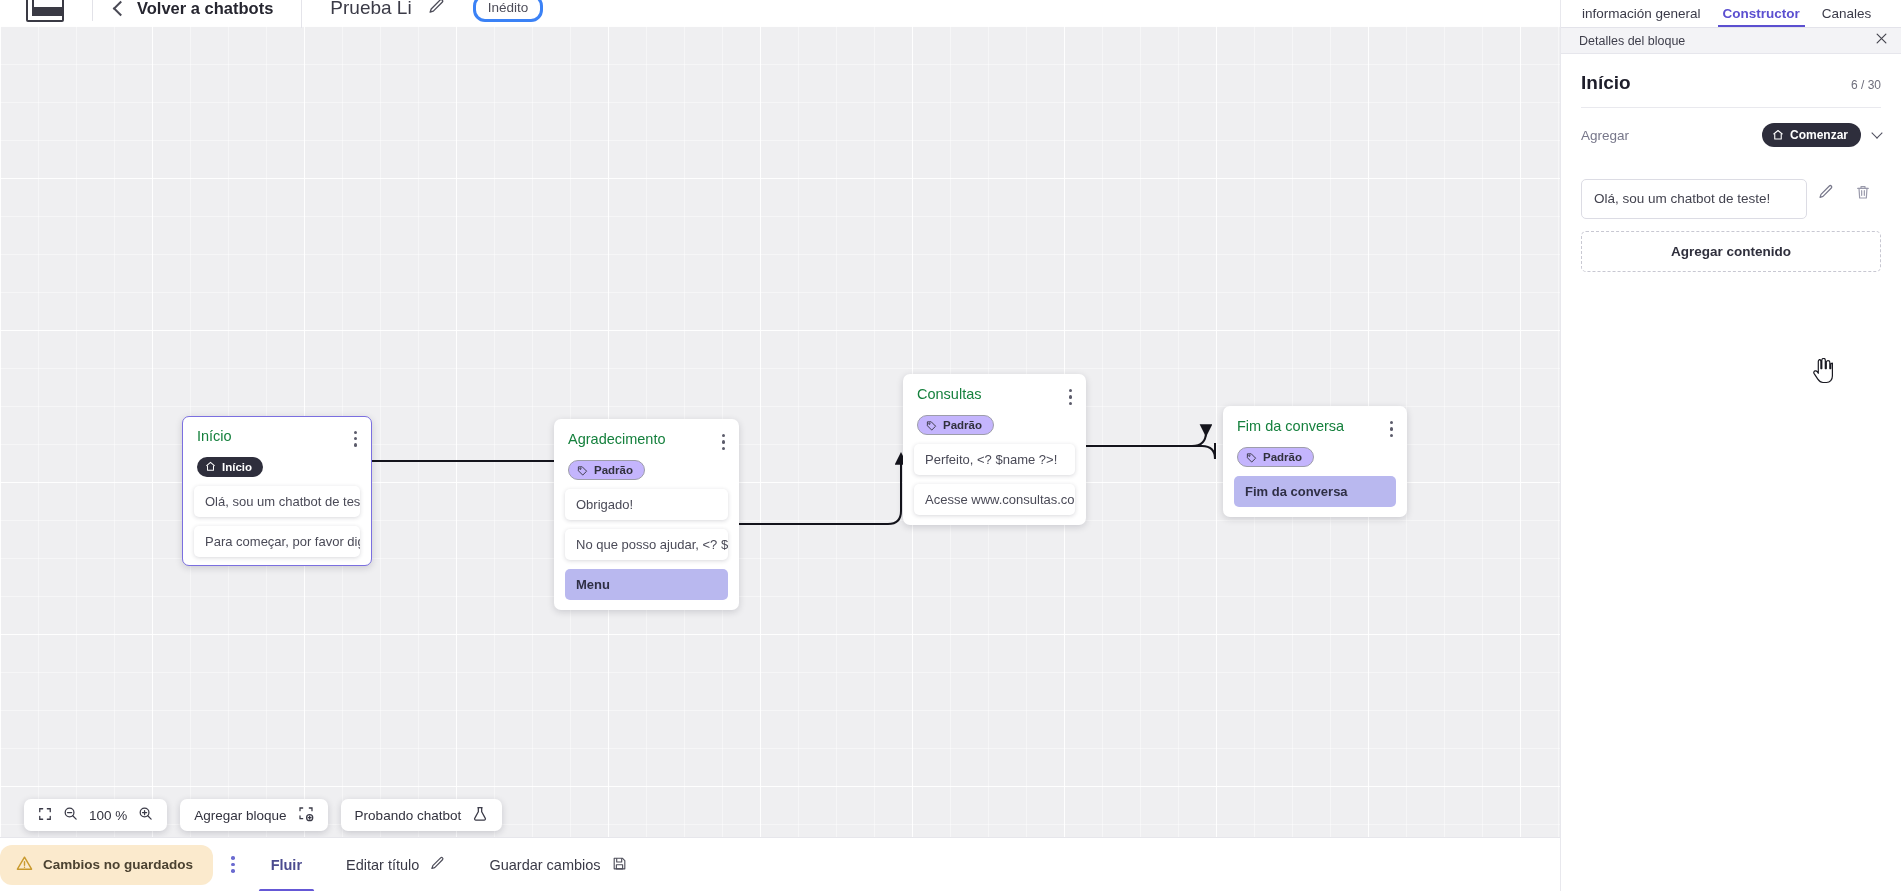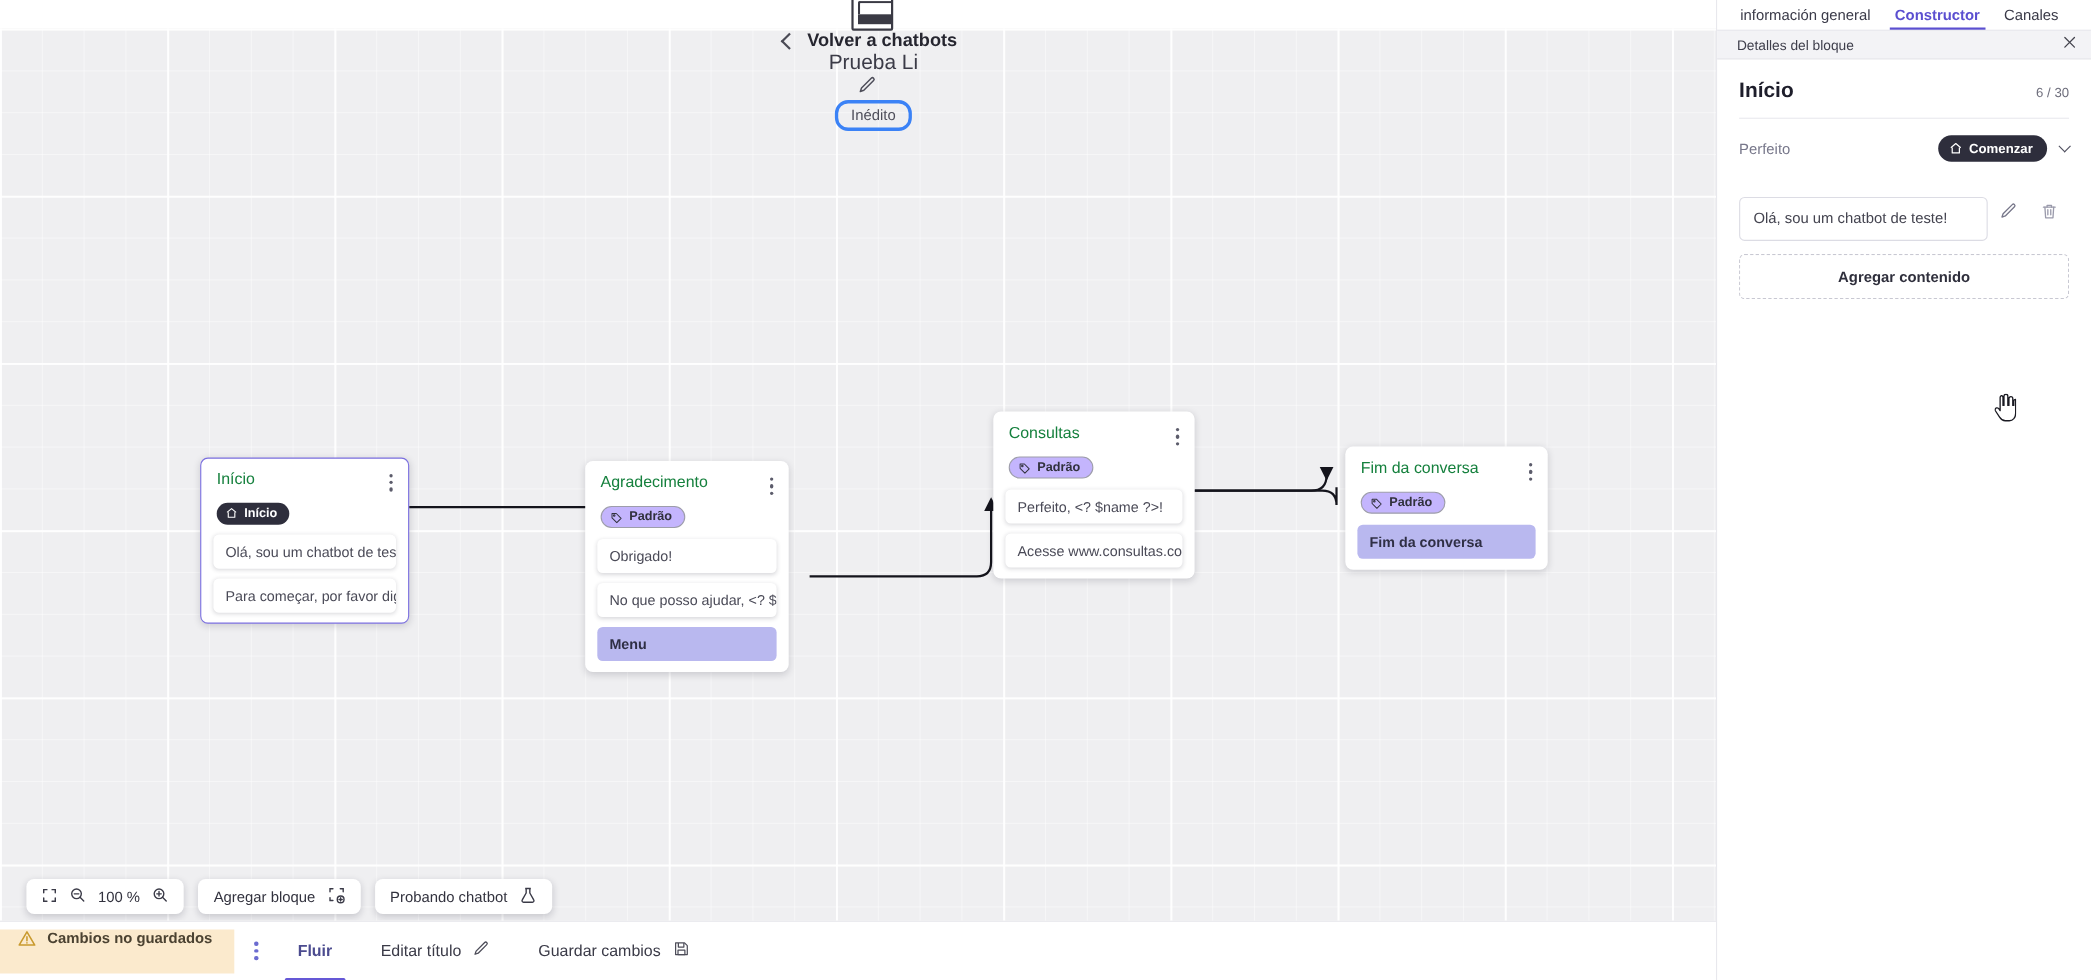--- a/index.html
+++ b/index.html
@@ -10,21 +10,20 @@
     overflow: hidden;
   }
 
   
   #topbar {
     position: absolute; top: 0; left: 0;
     width: 1560px; height: 16px;
     background: #ffffff;
     display: flex; align-items: center;
     z-index: 30;
-    flex-direction: column;
   }
   #logo-box {
     margin-left: 26px;
     width: 38px; height: 34px;
     border: 2px solid #3a3a44;
     border-radius: 2px;
     position: relative;
     overflow: hidden;
     flex: none;
     margin-top: -6px;
@@ -184,24 +183,25 @@
     position: absolute; left: 0; bottom: 0;
     width: 1560px; height: 54px;
     background: #ffffff;
     border-top: 1px solid #e6e6eb;
     display: flex; align-items: center;
     z-index: 25;
   }
   #unsaved {
     height: 40px;
     background: #fbeacd;
-    display: flex; align-items: flex-start; gap: 10px;
+    display: flex; align-items: center; gap: 10px;
     padding: 0 20px 0 16px;
     font-size: 13.5px; font-weight: 700; color: #4b4231;
     white-space: nowrap;
+    border-radius: 12px;
   }
   .bb-item {
     display: flex; align-items: center; gap: 11px;
     font-size: 14.5px; color: #3a3a47;
     padding: 0 22px; height: 54px;
     cursor: pointer; white-space: nowrap;
     position: relative;
   }
   .bb-item.active { color: #4b4b8f; font-weight: 700; }
   .bb-item.active::after {
@@ -374,21 +374,21 @@
       <svg width="11" height="11" viewBox="0 0 24 24" fill="none" stroke="#fff" stroke-width="2.2" stroke-linejoin="round">
           <path d="M3 10.5 12 3l9 7.5"></path>
           <path d="M5.5 10v10h13V10"></path>
         </svg>
       <span>Início</span>
     </span>
     <div class="msg">Olá, sou um chatbot de teste!</div>
     <div class="msg">Para começar, por favor digite o ...</div>
   </div>
 
-  <div class="node" style="left:532px; top:393px; width:185px;">
+  <div class="node" style="left:554px; top:393px; width:185px;">
     <div class="node-head">
       <span class="node-title">Agradecimento</span>
       <span class="kebab">
           <i></i>
           <i></i>
           <i></i>
         </span>
     </div>
     <span class="tag-out">
       <svg width="11" height="11" viewBox="0 0 24 24" fill="none" stroke="#31313d" stroke-width="2" stroke-linejoin="round">
@@ -549,21 +549,21 @@
   </div>
 
   <div id="panel-body">
 
     <div id="panel-title-row">
       <span id="panel-title">Início</span>
       <span id="panel-count">6 / 30</span>
     </div>
 
     <div id="marker-row">
-      <span id="marker-label">Perfeito</span>
+      <span id="marker-label">Agregar</span>
       <span id="marker-badge">
         <svg width="12" height="12" viewBox="0 0 24 24" fill="none" stroke="#fff" stroke-width="2.2" stroke-linejoin="round">
             <path d="M3 10.5 12 3l9 7.5"></path>
             <path d="M5.5 10v10h13V10"></path>
           </svg>
         <span>Comenzar</span>
       </span>
       <span class="chev-dn"></span>
     </div>
 

